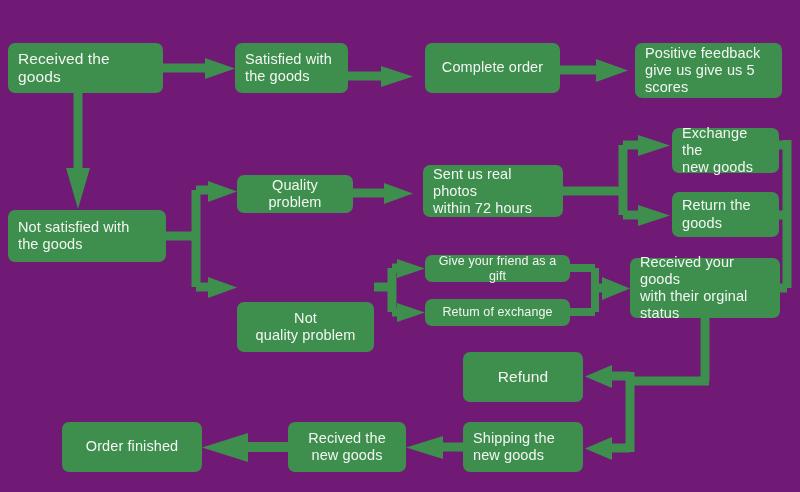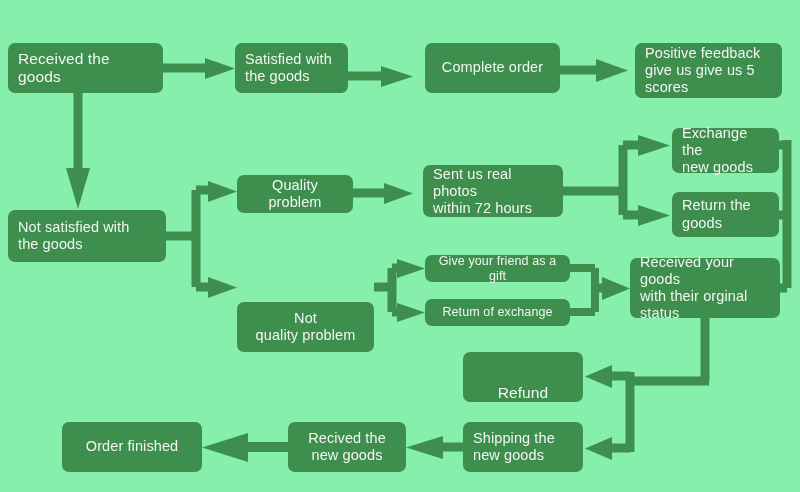--- a/index.html
+++ b/index.html
@@ -4,21 +4,21 @@
 <style>
   html, body {
     margin: 0;
     padding: 0;
     background: #ffffff;
   }
   #canvas {
     position: relative;
     width: 800px;
     height: 492px;
-    background: #86efac;
+    background: #701a75;
     overflow: hidden;
     font-family: "Liberation Sans", sans-serif;
   }
   #connectors {
     position: absolute;
     left: 0;
     top: 0;
     width: 800px;
     height: 492px;
     pointer-events: none;
@@ -182,21 +182,21 @@
         <span style="white-space: pre-line; width: 100%;">Give your friend as a gift</span>
       </div>
       <div class="node center sz-sm" style="left: 425px; top: 299px; width: 145px; height: 27px;">
         <span style="white-space: pre-line; width: 100%;">Retum of exchange</span>
       </div>
       <div class="node left sz-md" style="left: 630px; top: 258px; width: 150px; height: 60px;">
         <span style="white-space: pre-line; width: 100%;">Received your goods
 with their orginal
 status</span>
       </div>
-      <div class="node center sz-lg" style="left: 463px; top: 352px; width: 120px; height: 50px; align-items: flex-end;">
+      <div class="node center sz-lg" style="left: 463px; top: 352px; width: 120px; height: 50px;">
         <span style="white-space: pre-line; width: 100%;">Refund</span>
       </div>
       <div class="node left sz-md" style="left: 463px; top: 422px; width: 120px; height: 50px;">
         <span style="white-space: pre-line; width: 100%;">Shipping the
 new goods</span>
       </div>
       <div class="node center sz-md" style="left: 288px; top: 422px; width: 118px; height: 50px;">
         <span style="white-space: pre-line; width: 100%;">Recived the
 new goods</span>
       </div>

